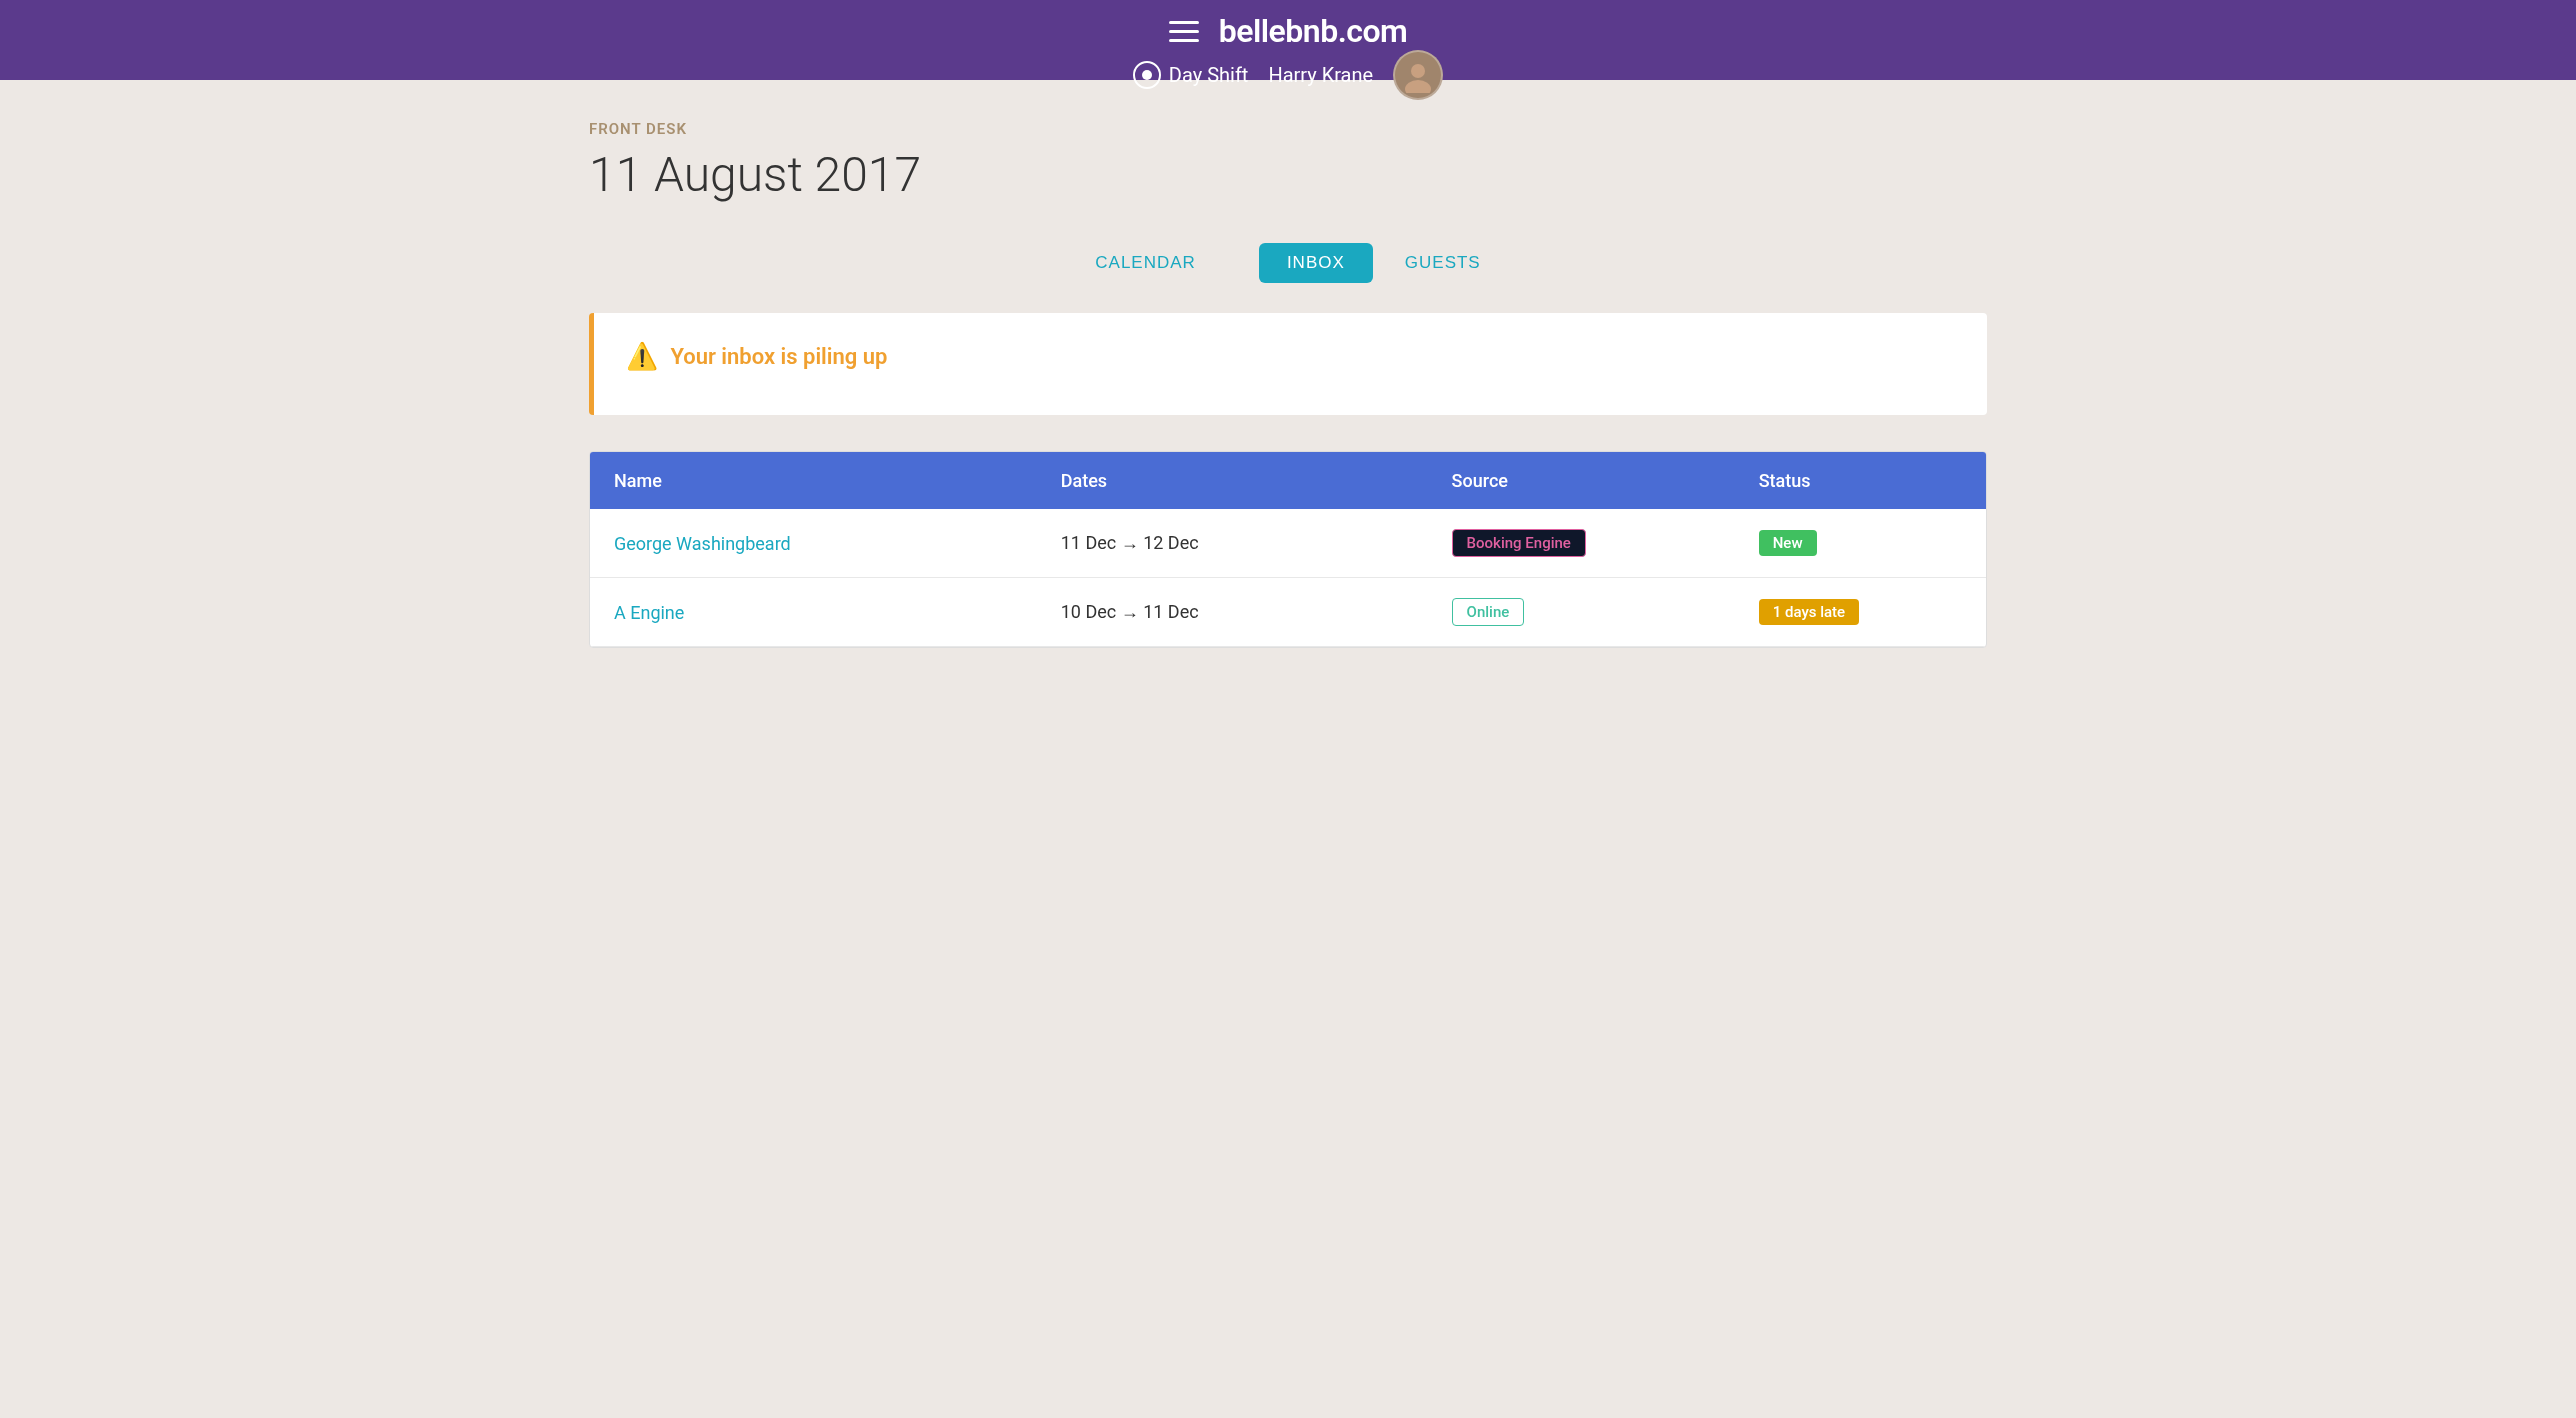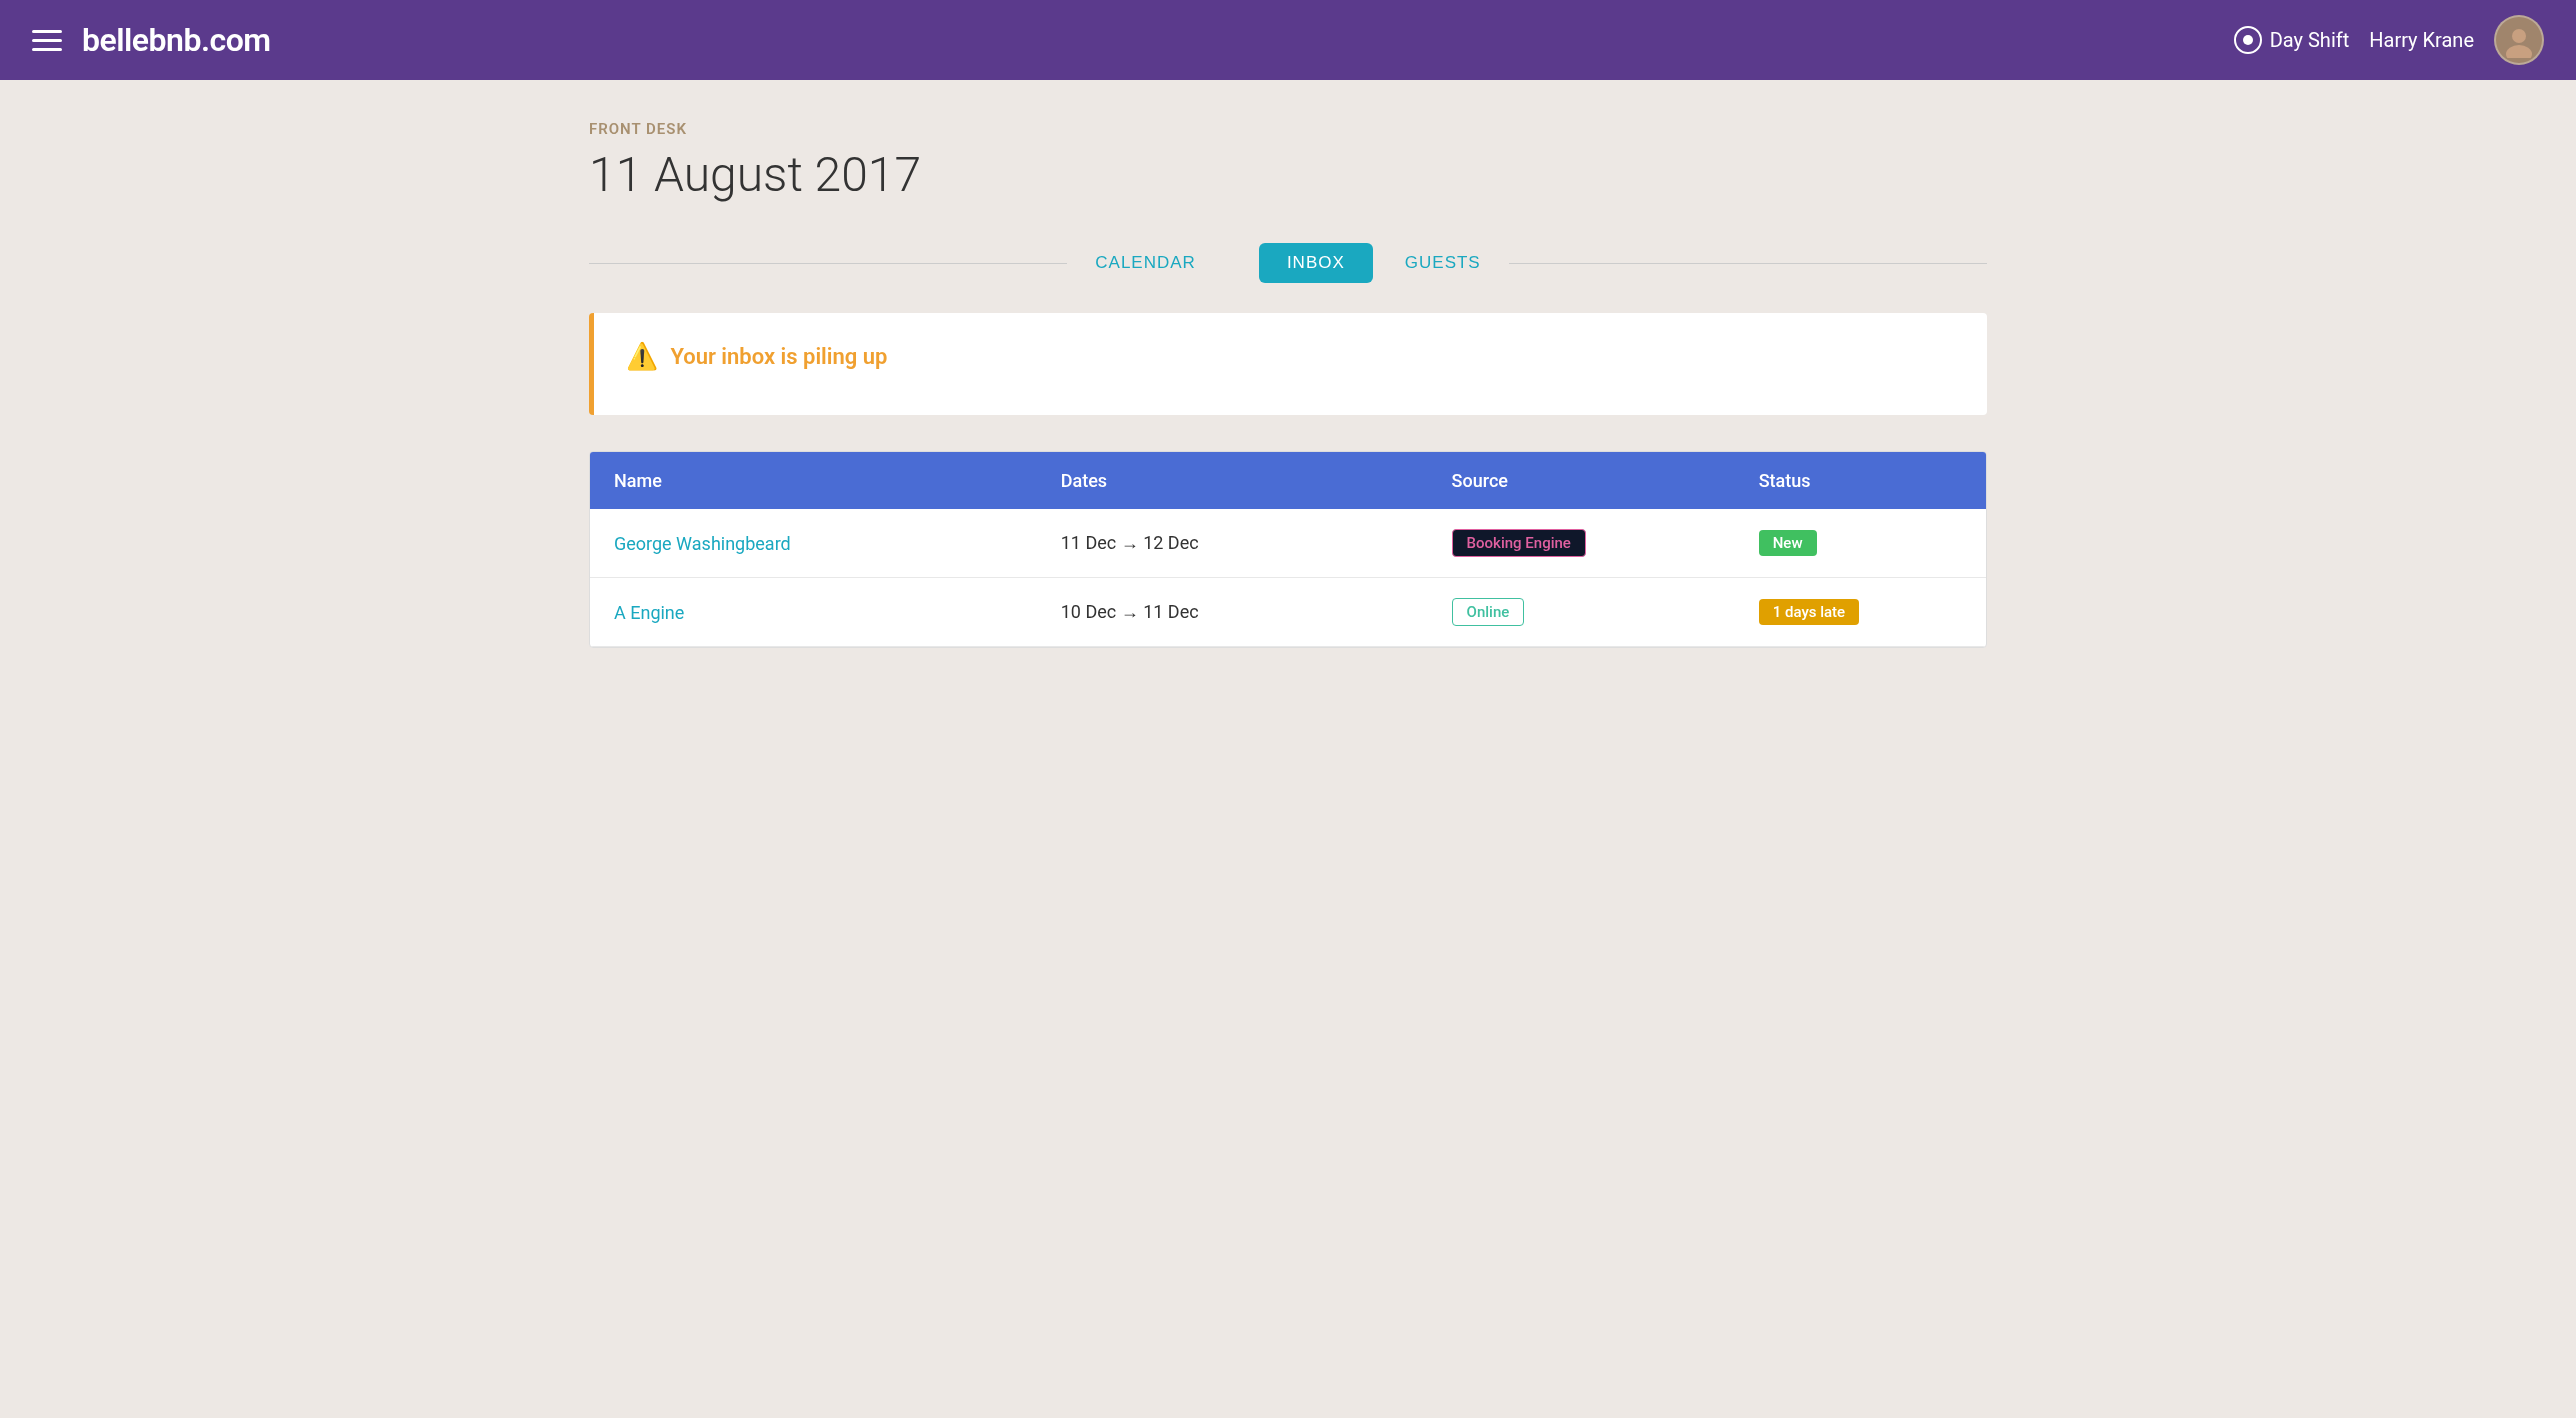--- a/index.html
+++ b/index.html
@@ -6,20 +6,21 @@
     body { font-family: -apple-system, BlinkMacSystemFont, 'Segoe UI', Roboto, sans-serif; background: #ede8e4; min-height: 100vh; }
 
     
     .header {
       background: #5b3a8c;
       display: flex;
       align-items: center;
       justify-content: space-between;
       padding: 12px 32px;
       height: 80px;
+      flex-direction: column;
     }
     .header-left {
       display: flex;
       align-items: center;
       gap: 20px;
     }
     .hamburger {
       display: flex;
       flex-direction: column;
       gap: 6px;
@@ -110,20 +111,21 @@
     }
 
     
     .tabs-container {
       display: flex;
       align-items: center;
       justify-content: center;
       gap: 0;
       margin-bottom: 30px;
       position: relative;
+      flex-direction: column;
     }
     .tab-line {
       flex: 1;
       height: 1px;
       background: #ccc;
     }
     .tabs {
       display: flex;
       align-items: center;
       gap: 4px;

